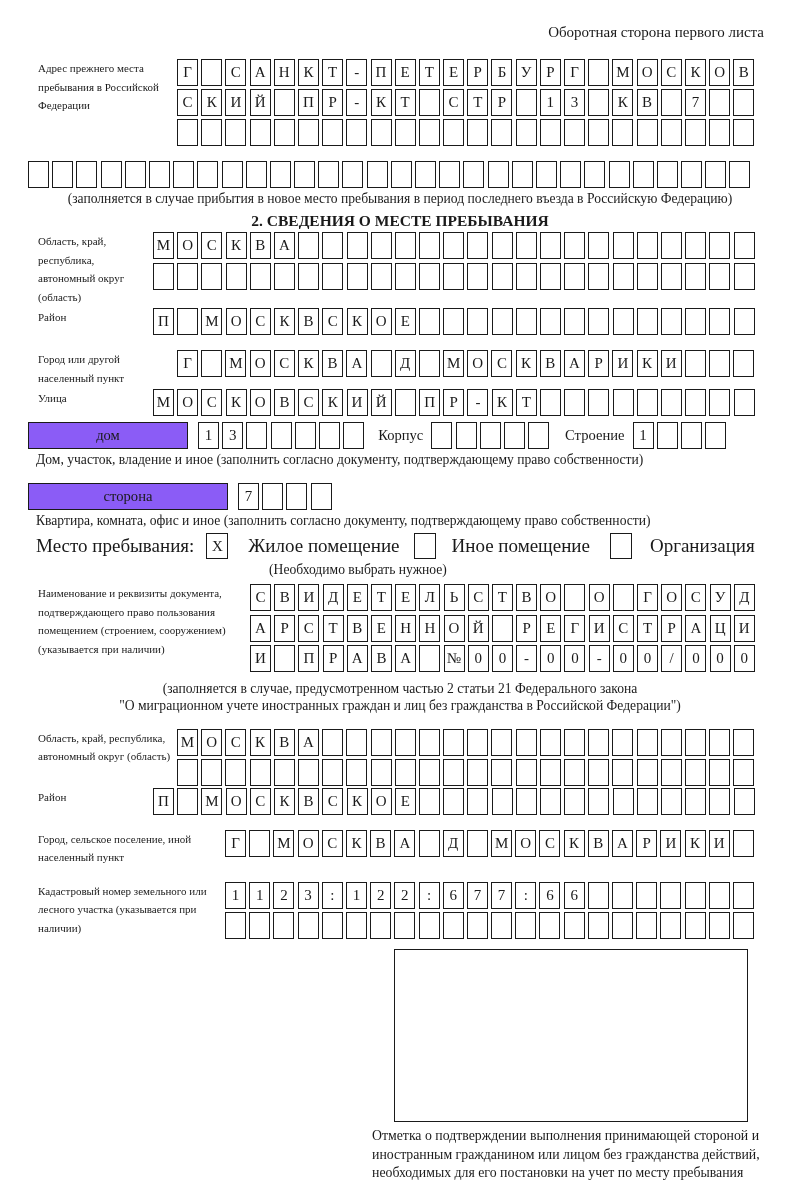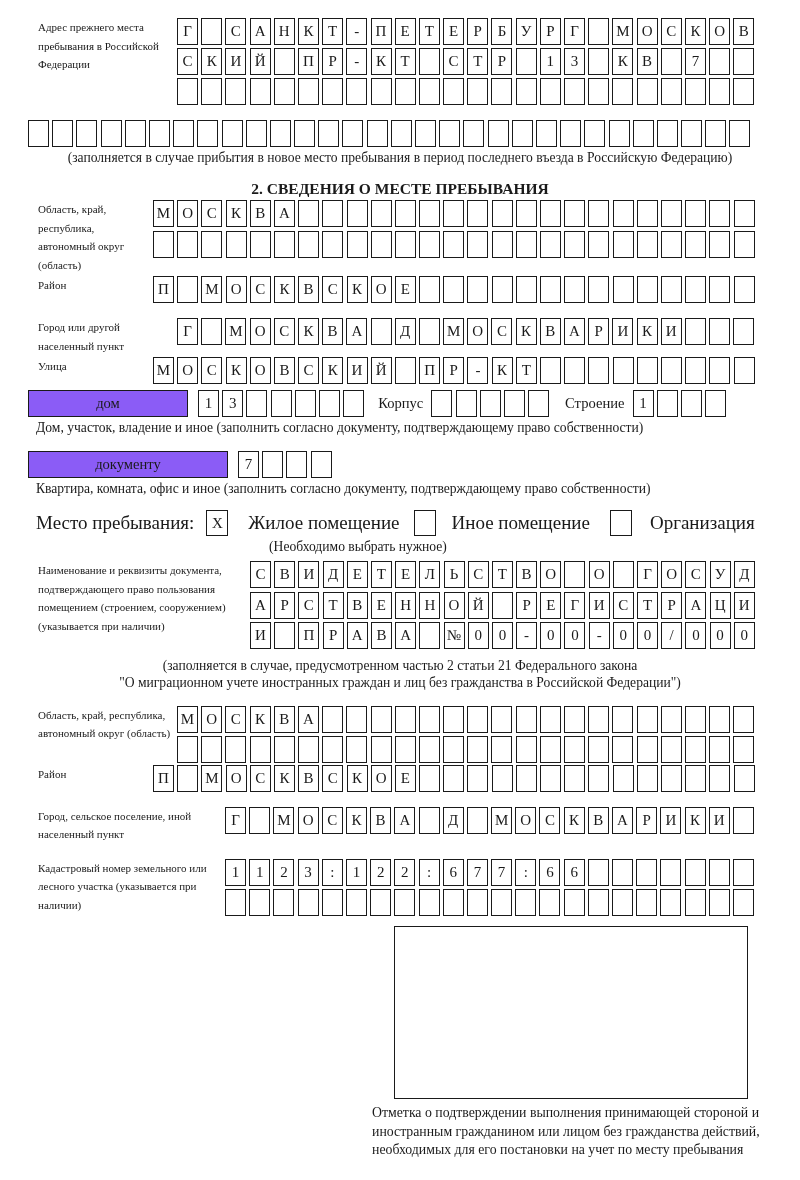--- a/index.html
+++ b/index.html
@@ -30,29 +30,30 @@
   .small-lbl{font-size:14.6px;line-height:27px;flex:none;}
 
   .stayrow{display:flex;align-items:center;margin-left:8px;}
   .chk{flex:none;width:22px;height:26px;box-sizing:border-box;border:1.6px solid #1a1a1a;
        display:flex;align-items:center;justify-content:center;font-size:15px;background:#fff;}
   .staylbl{font-size:19px;flex:none;}
 
   .stamp-box{box-sizing:border-box;border:1.8px solid #1a1a1a;width:354px;height:173px;margin-left:366px;background:#fff;}
   .stamp-cap{width:400px;margin-left:344px;font-size:13.8px;line-height:18.6px;margin-top:5px;}
 
-  .mt2{margin-top:2px;}  .mt3{margin-top:15px;}  .mt4{margin-top:13px;}
+  .mt2{margin-top:2px;}  .mt3{margin-top:15px;}  .mt4{margin-top:4px;}
   .mt6{margin-top:6px;}  .mt8{margin-top:8px;}  .mt10{margin-top:10px;}
   .mt12{margin-top:12px;} .mt18{margin-top:18px;}
 </style>
 </head>
 <body>
 
 <div class="page">
 
+  <div class="hdr">Оборотная сторона первого листа</div>
 
   <div class="frow mt18">
     <div class="lbl pad w149">Адрес прежнего места пребывания в Российской Федерации</div>
     <div class="gridcol">
       <div class="grid">
           <div class="cell">Г</div>
           <div class="cell"></div>
           <div class="cell">С</div>
           <div class="cell">А</div>
           <div class="cell">Н</div>
@@ -346,21 +347,21 @@
     <div class="grid">
         <div class="cell">1</div>
         <div class="cell"></div>
         <div class="cell"></div>
         <div class="cell"></div>
       </div>
   </div>
   <div class="note mt2" style="margin-left:8px;">Дом, участок, владение и иное (заполнить согласно документу, подтверждающему право собственности)</div>
 
   <div class="frow mt3">
-    <div class="inline-box" style="width:200px;">документу</div>
+    <div class="inline-box" style="width:200px;">сторона</div>
     <div style="width:10px;flex:none;"></div>
     <div class="grid">
         <div class="cell">7</div>
         <div class="cell"></div>
         <div class="cell"></div>
         <div class="cell"></div>
       </div>
   </div>
   <div class="note mt2" style="margin-left:8px;">Квартира, комната, офис и иное (заполнить согласно документу, подтверждающему право собственности)</div>
 

